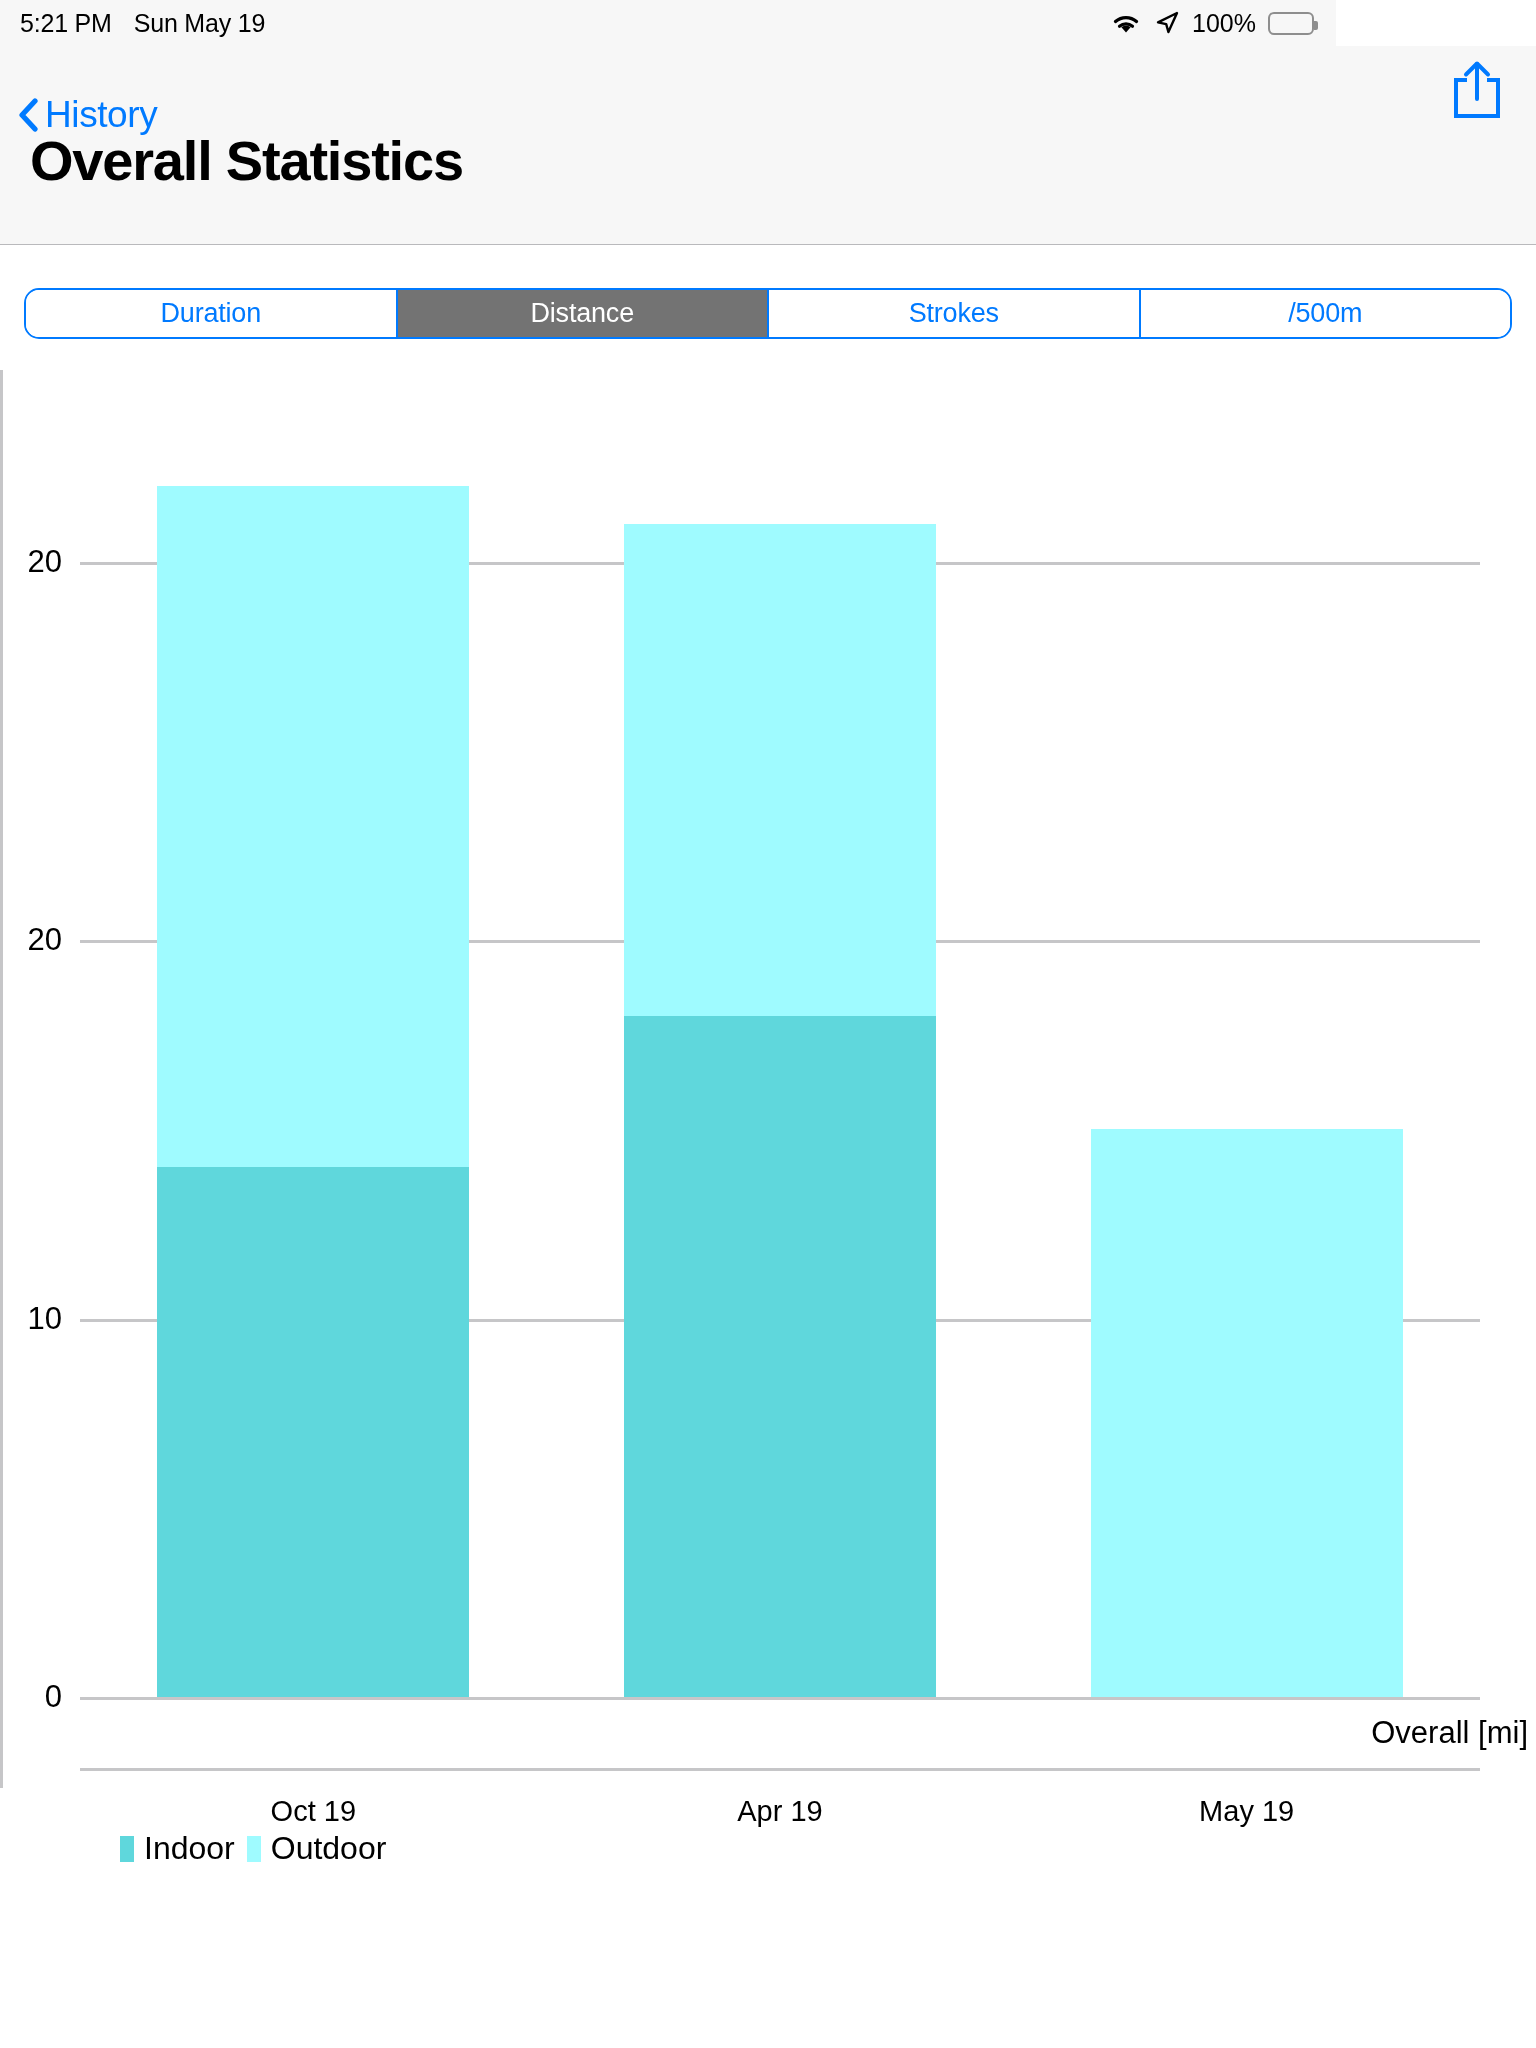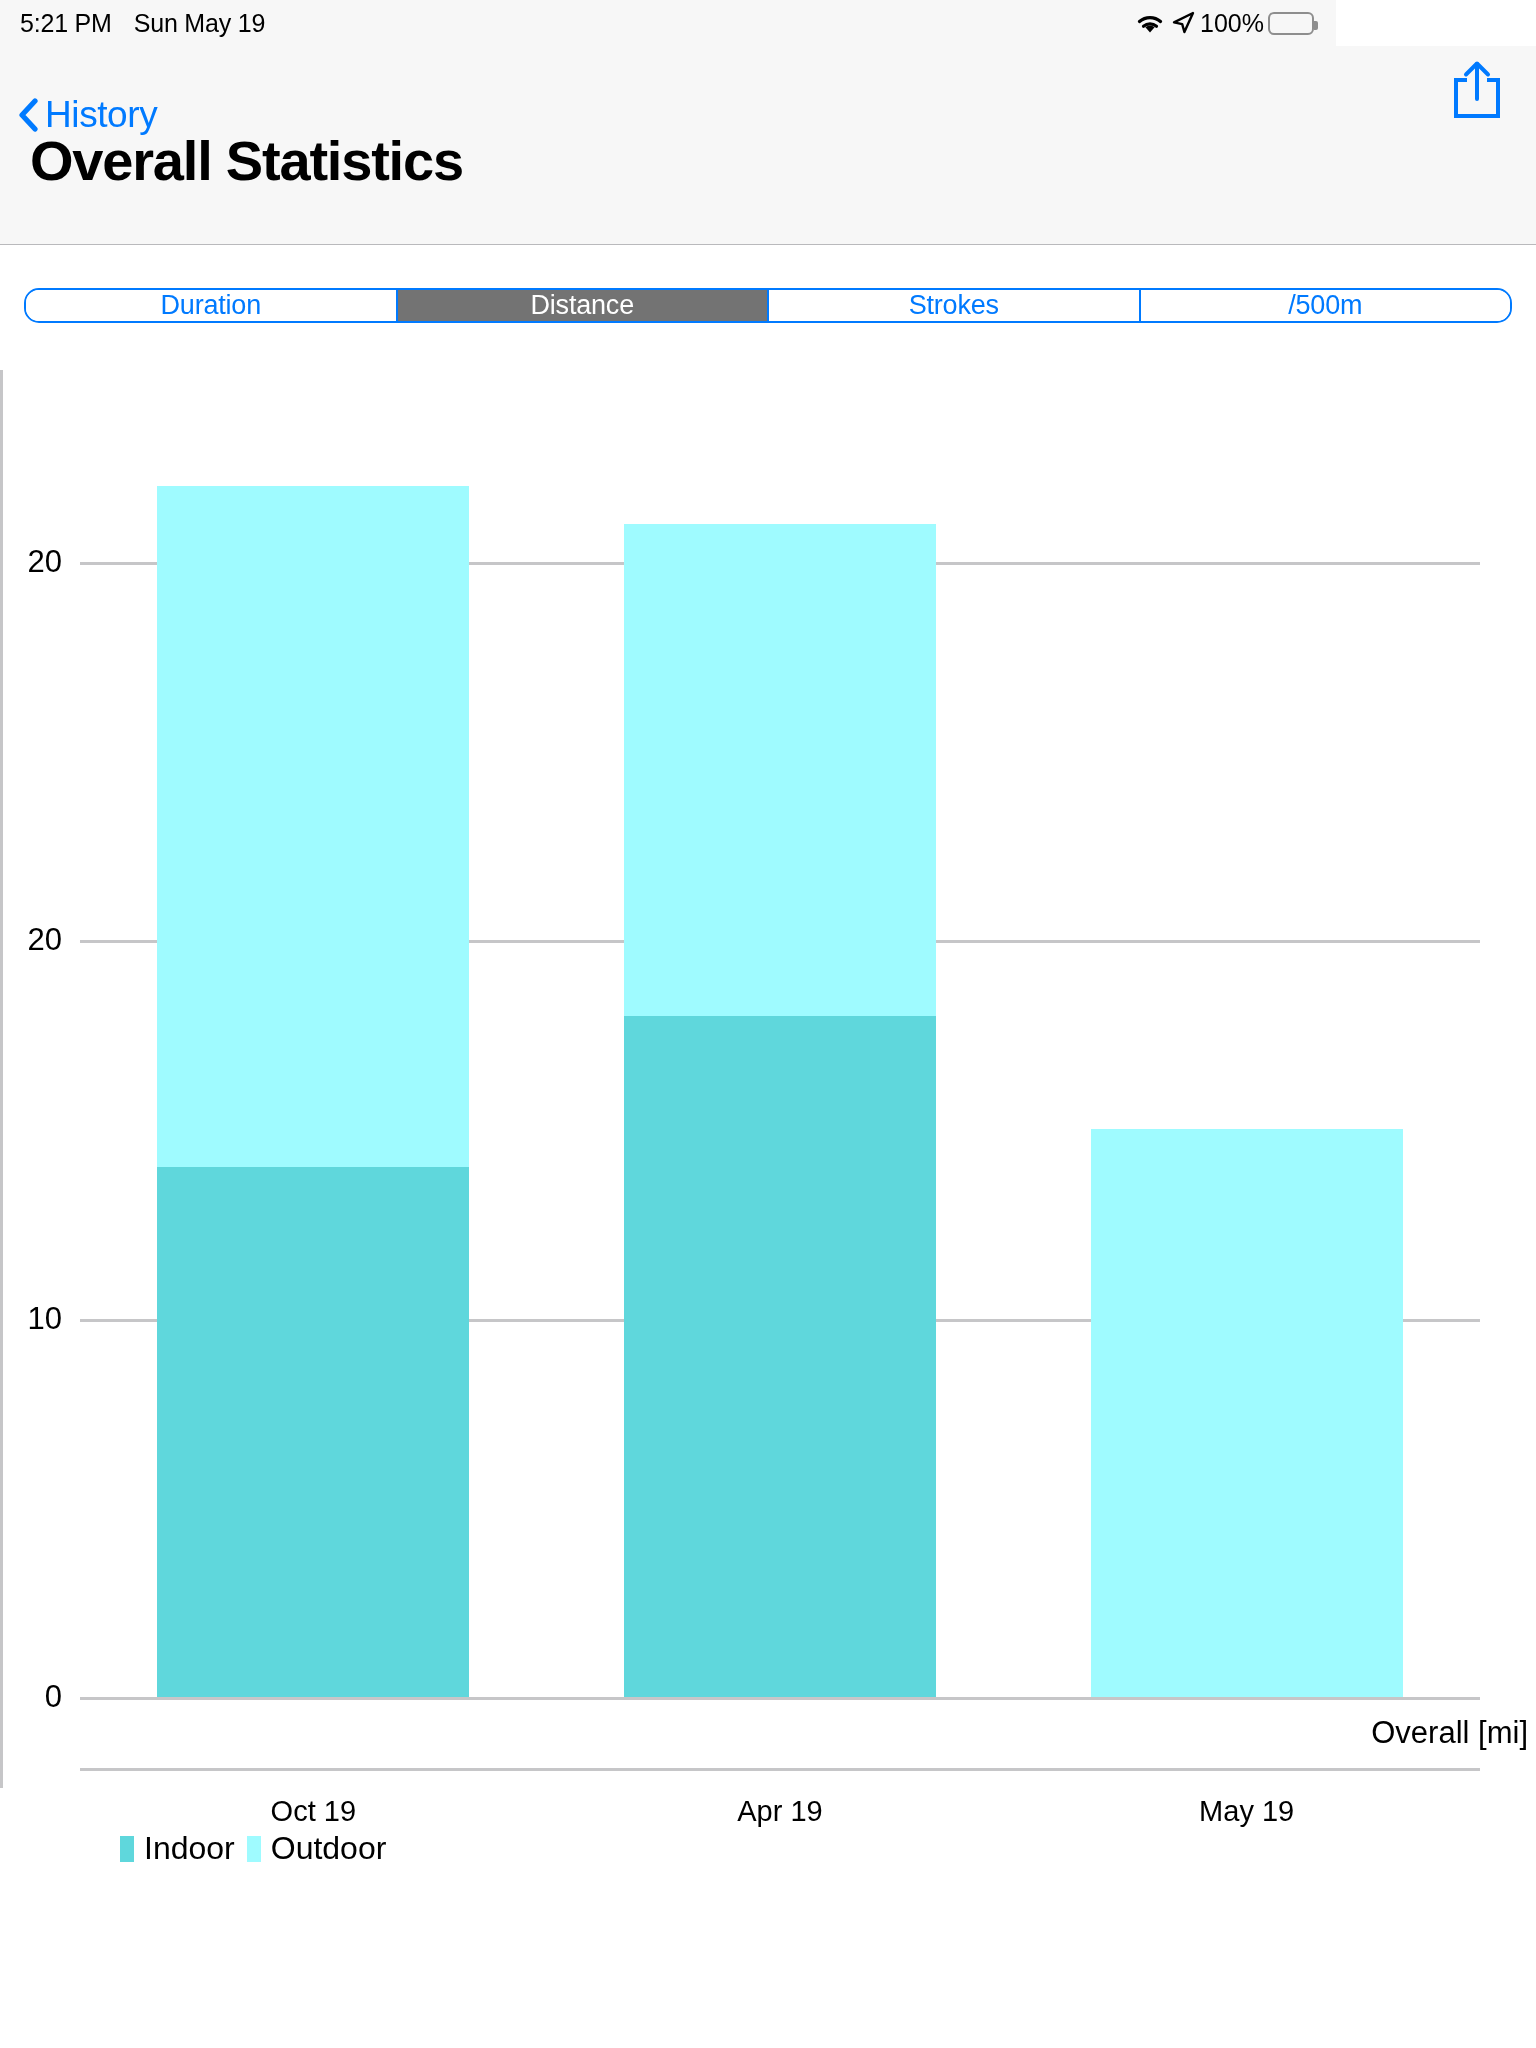--- a/index.html
+++ b/index.html
@@ -13,21 +13,21 @@
 
   
   .statusbar {
     position: absolute; top: 0; left: 0; width: 1336px; height: 46px;
     background: #f7f7f7;
     display: flex; align-items: center; justify-content: space-between;
     padding: 0 22px 0 20px;
   }
   .sb-left { display: flex; align-items: center; gap: 22px;
     font-size: 25px; color: #000; letter-spacing: -0.2px; }
-  .sb-right { display: flex; align-items: center; gap: 4px;
+  .sb-right { display: flex; align-items: center; gap: 12px;
     font-size: 25px; color: #000; }
   .wifi-icon { width: 32px; height: 24px; position: relative; display:inline-block; }
   .loc-icon { width: 26px; height: 26px; display:inline-block; }
   .battery { width: 46px; height: 23px; border: 2.5px solid #8e8e8e;
     border-radius: 6px; position: relative; padding: 2px; }
   .battery-fill { background: #000; height: 100%; border-radius: 2px; }
   .battery:after { content: ""; position: absolute; right: -6px; top: 7px;
     width: 4px; height: 9px; background: #8e8e8e; border-radius: 0 2px 2px 0; }
 
   
@@ -44,21 +44,21 @@
   }
   .chev { width: 20px; height: 34px; }
   .share-btn { position: absolute; right: 30px; top: 12px; width: 58px; height: 62px; cursor: pointer; }
   .page-title {
     position: absolute; left: 30px; top: 82px;
     font-size: 56px; font-weight: bold; color: #000; letter-spacing: -1.2px;
   }
 
   
   .segmented {
-    position: absolute; left: 24px; top: 288px; width: 1488px; height: 35px;
+    position: absolute; left: 24px; top: 288px; width: 1488px; height: 51px;
     display: flex; border: 2px solid #007aff; border-radius: 15px; overflow: hidden;
     background: #fff;
   }
   .seg {
     flex: 1 1 0; display: flex; align-items: center; justify-content: center;
     font-size: 27px; color: #007aff; background: #fff;
     border-right: 2px solid #007aff; cursor: pointer; letter-spacing: -0.2px;
   }
   .seg:last-child { border-right: none; }
   .seg.active { background: #737373; color: #fff; text-align: right; }

